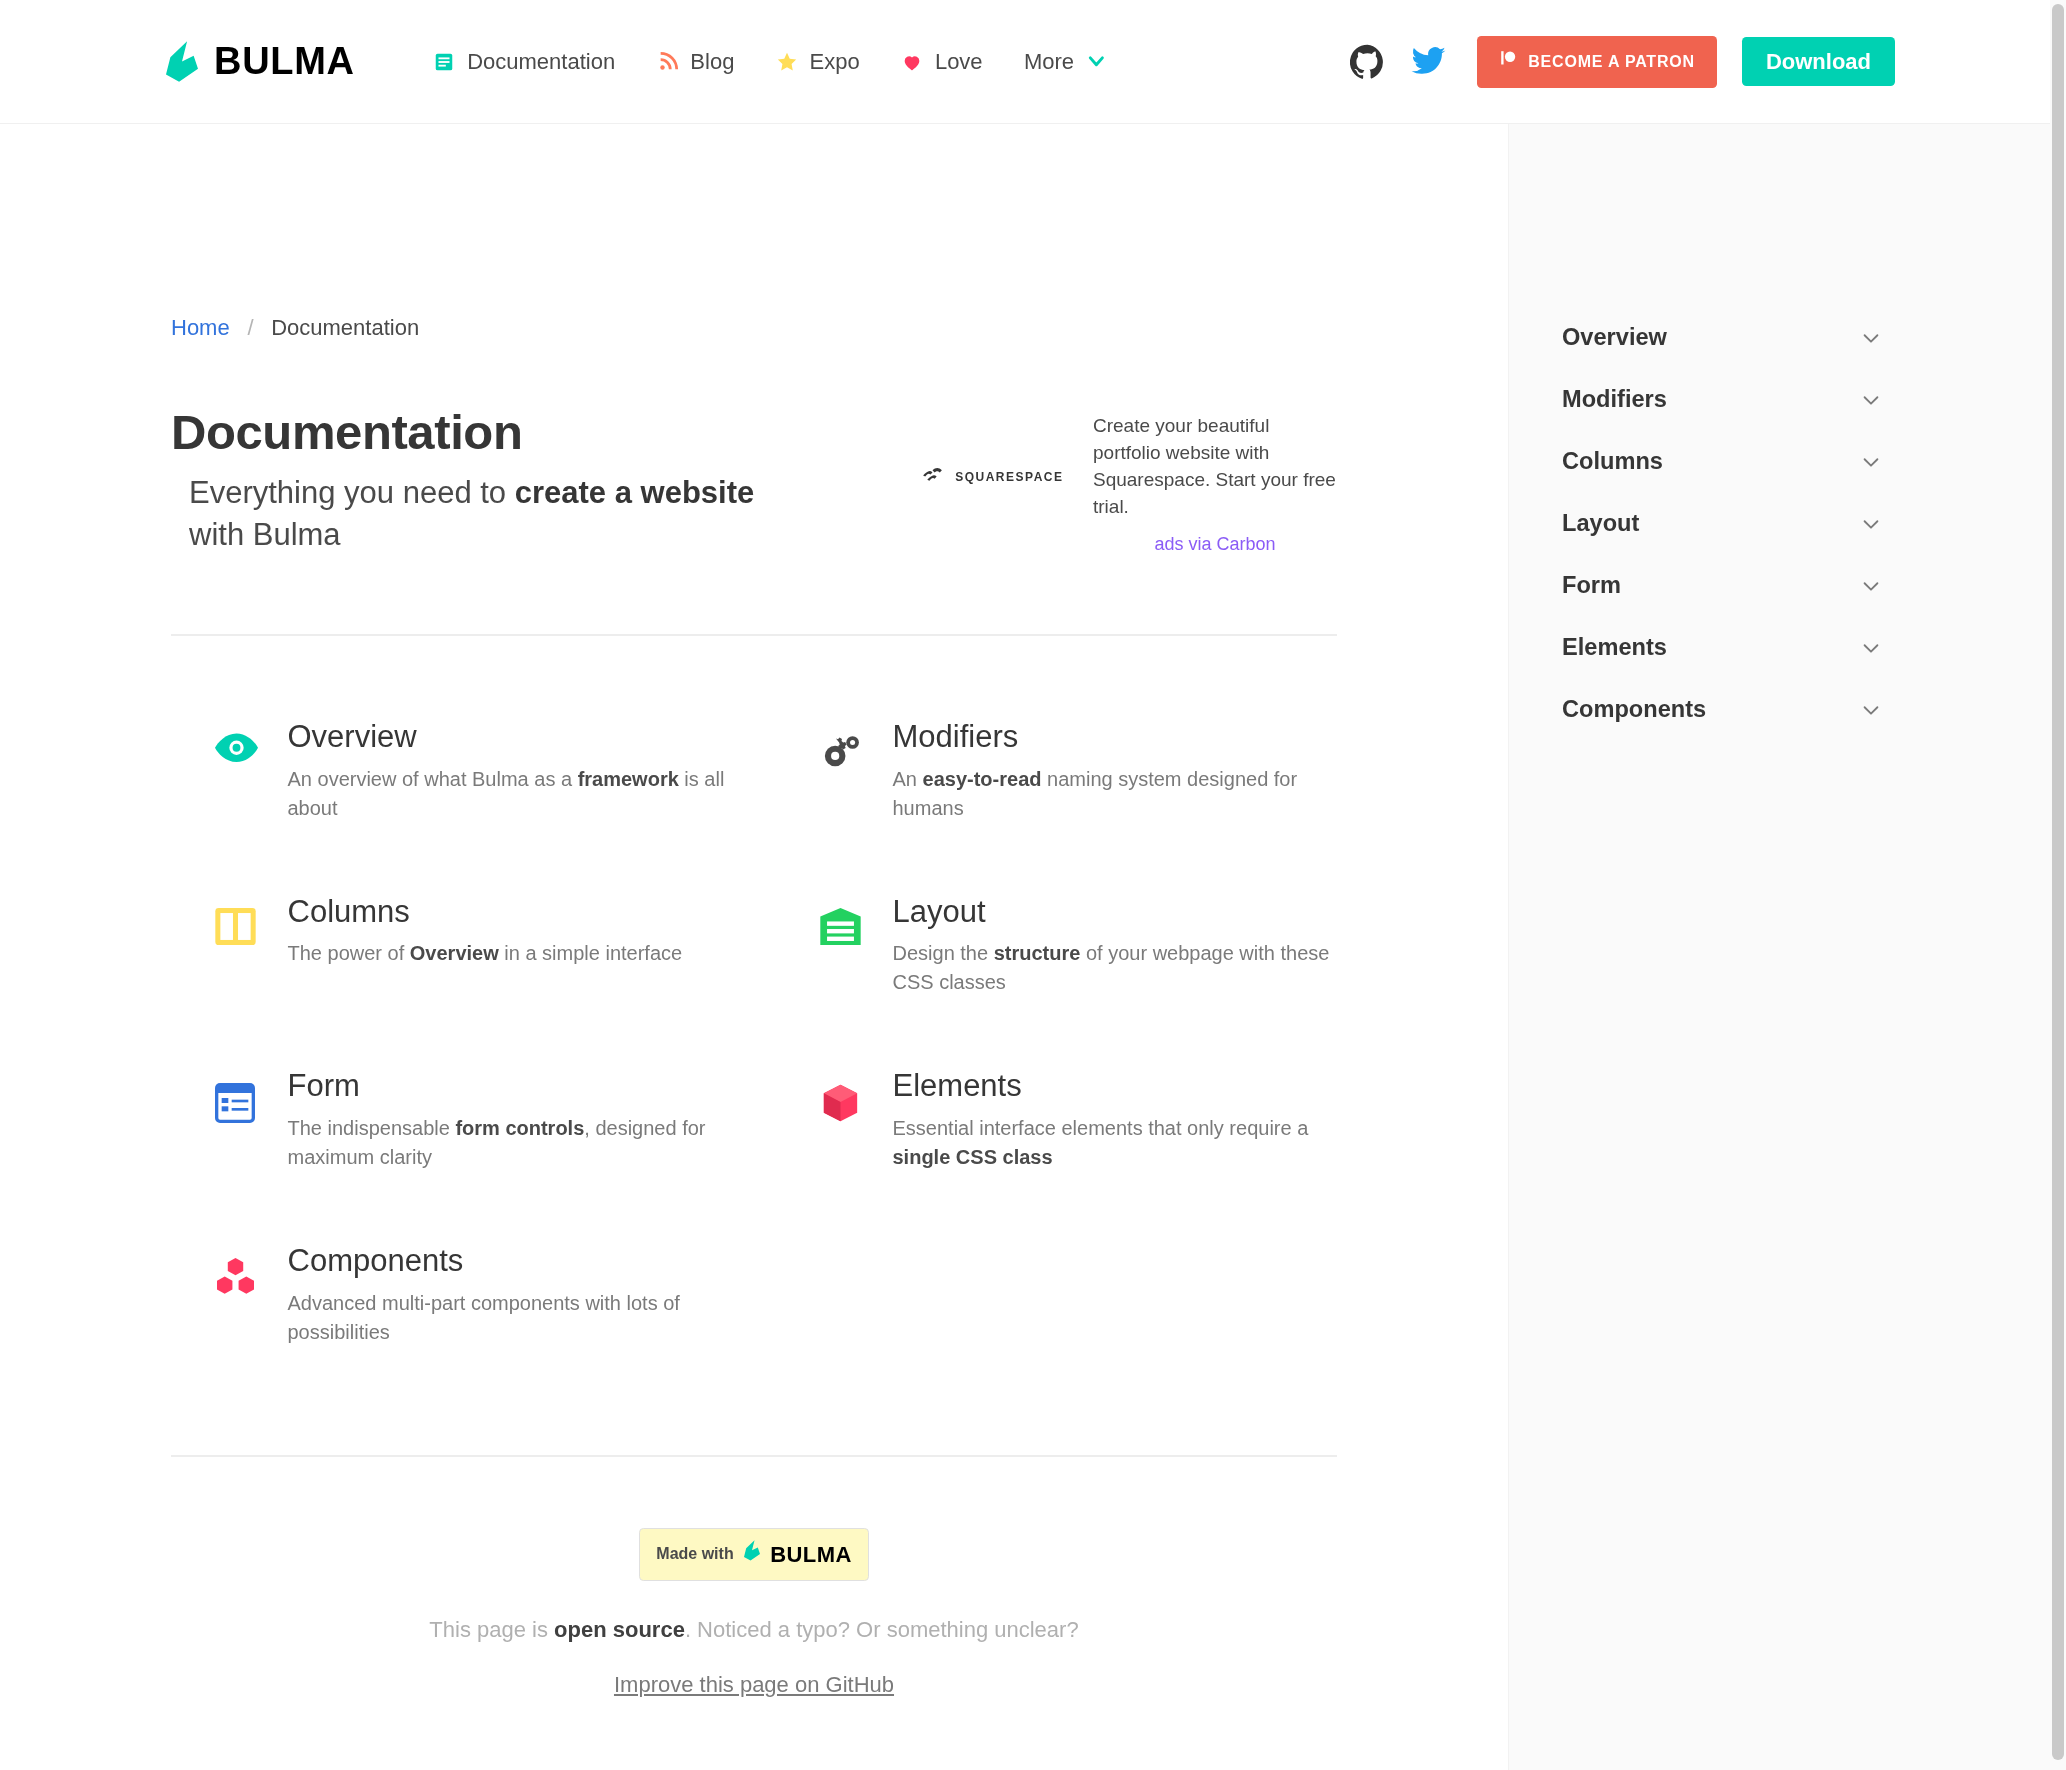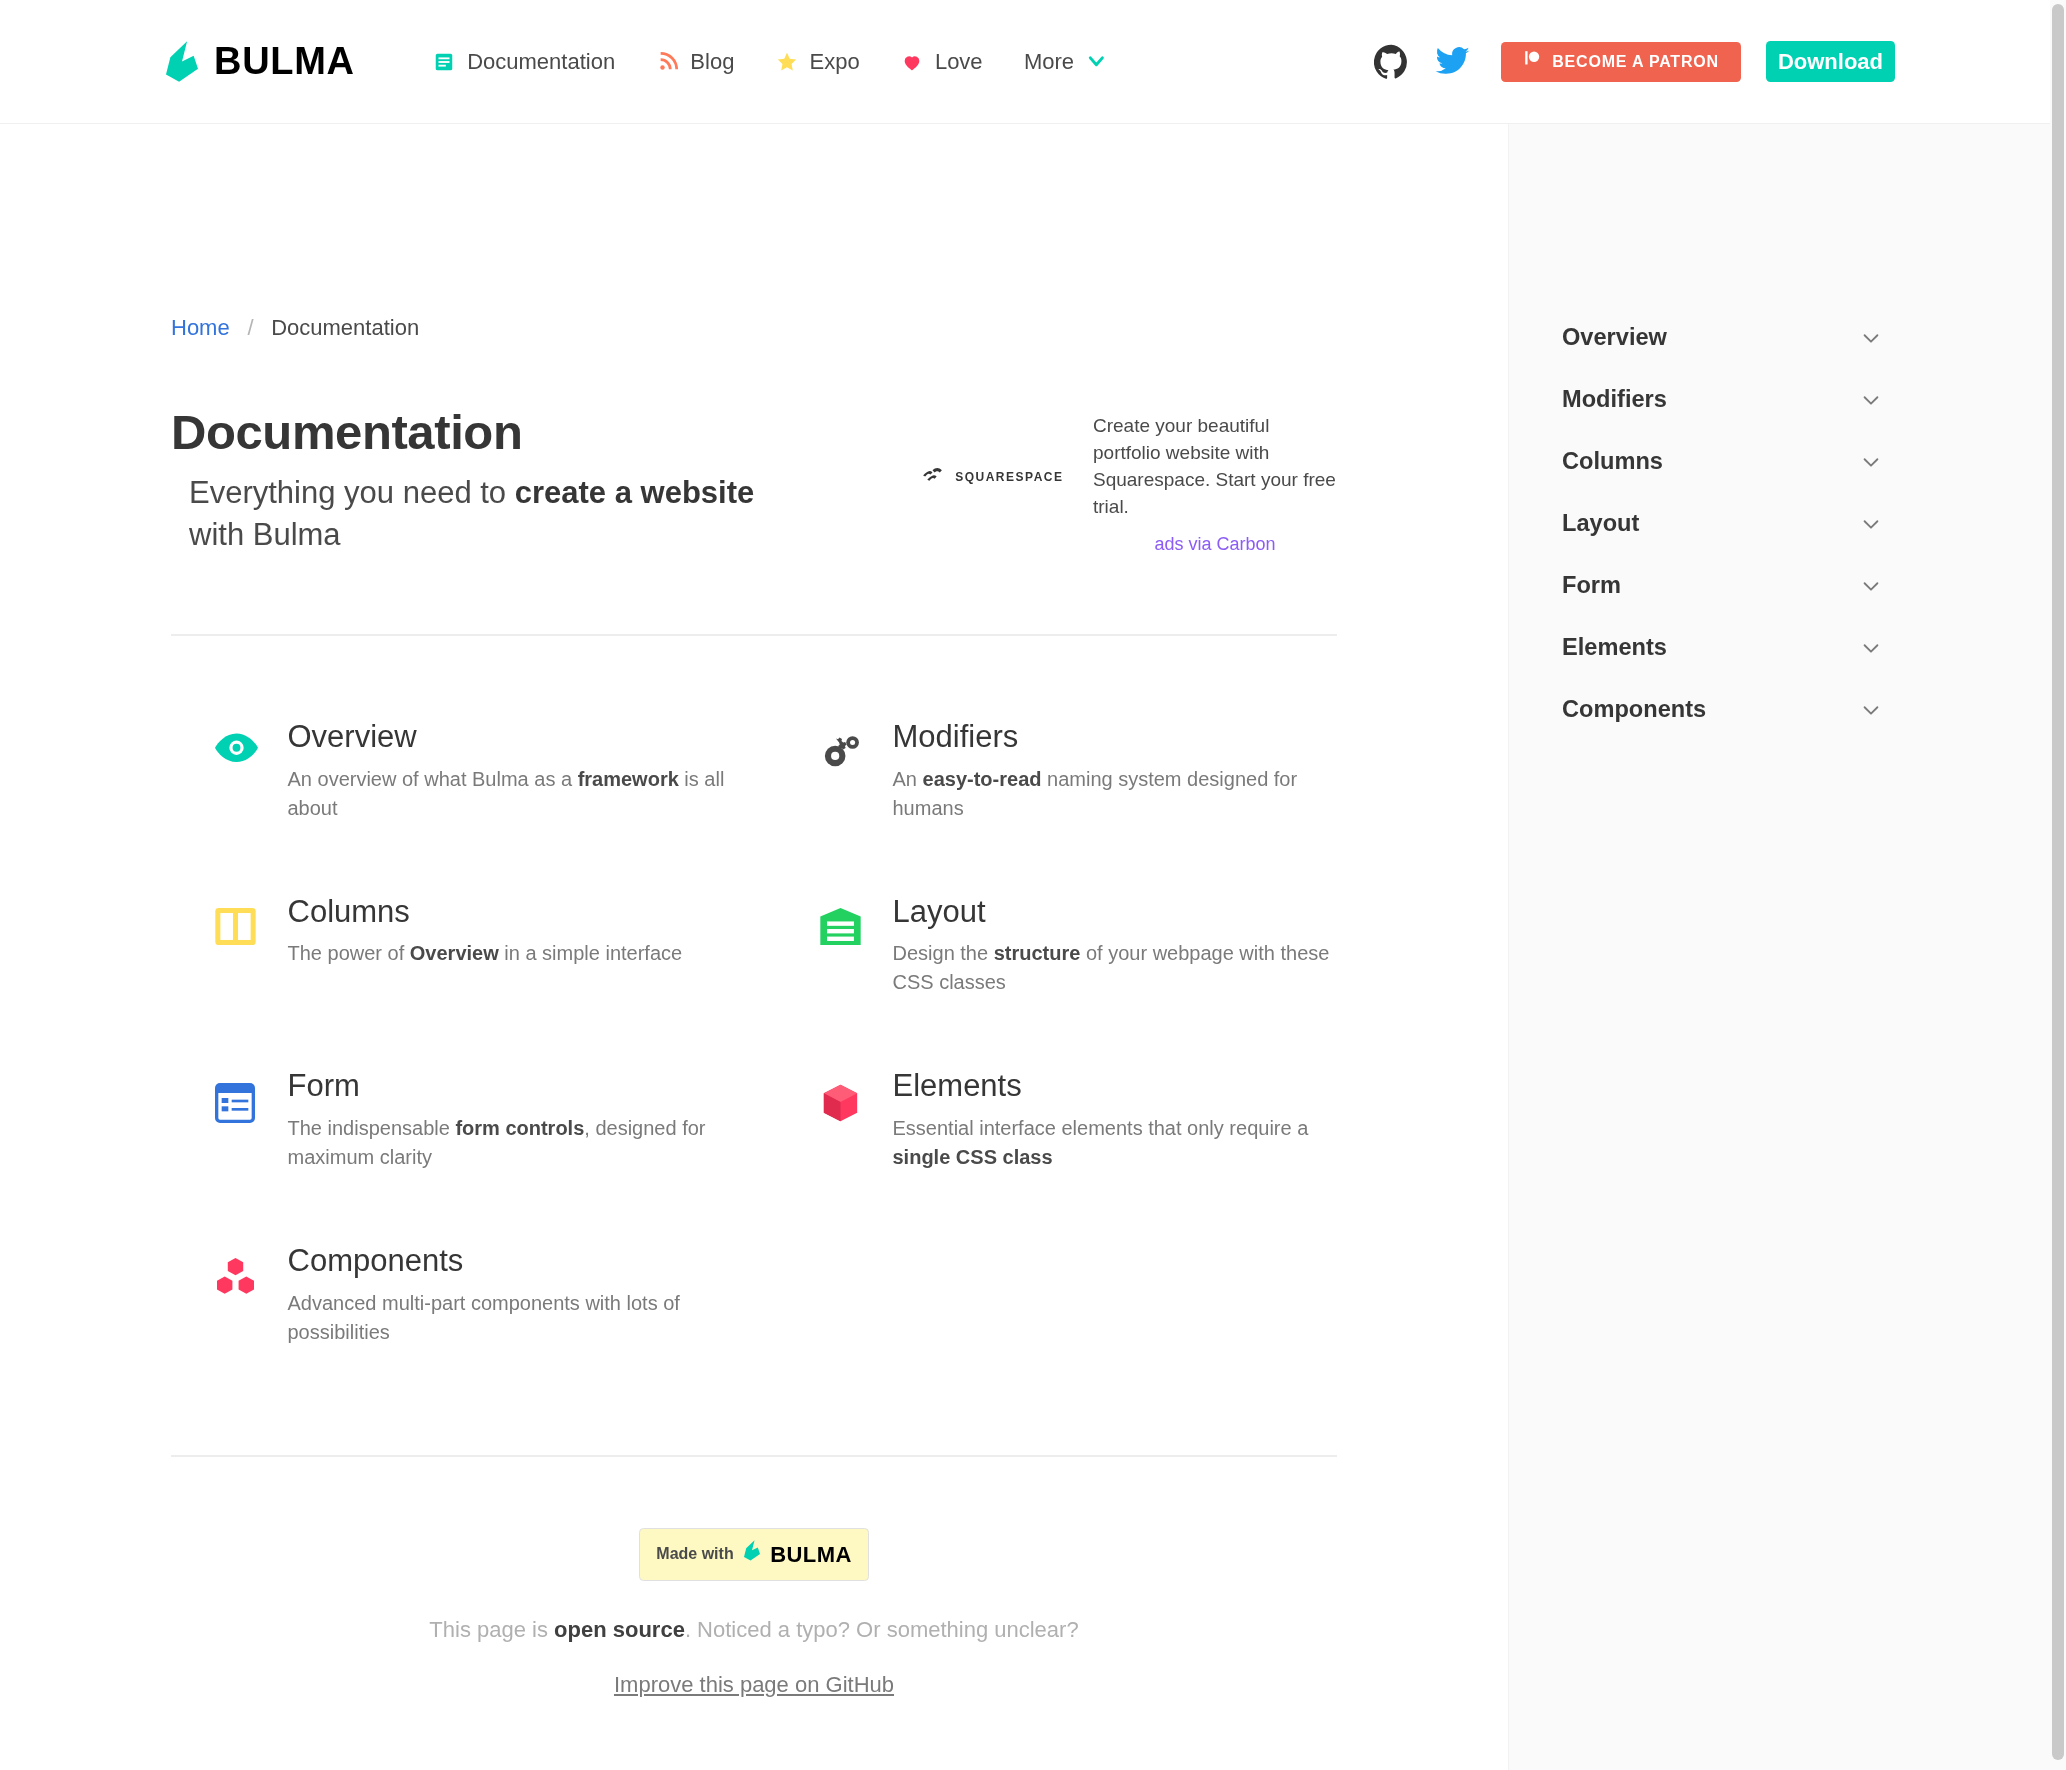--- a/index.html
+++ b/index.html
@@ -36,25 +36,25 @@
   }
   .nav-item .ico { display: inline-flex; align-items: center; }
   .nav-right { margin-left: auto; display: flex; align-items: center; gap: 25px; }
   .social-ico { cursor: pointer; display: inline-flex; }
   .btn {
     display: inline-flex; align-items: center; justify-content: center;
     border-radius: 4.4px; font-weight: bold; cursor: pointer; white-space: nowrap;
   }
   .btn-patron {
     background: #f0634f; color: #fff; font-size: 16px;
-    letter-spacing: 0.8px; padding: 0 22px; height: 40px; gap: 11.8px; margin-left: 5px;
+    letter-spacing: 0.8px; padding: 0 22px; height: 52px; gap: 11.8px; margin-left: 5px;
   }
   .btn-download {
     background: #00d1b2; color: #fff; font-size: 22px;
-    padding: 0 12px; height: 41px;
+    padding: 0 24px; height: 49px;
   }
 
   
   .page { display: flex; width: 2066px; min-height: 1647px; }
   .content-col {
     width: 1508px; background: #fff; padding: 0 0 0 0;
   }
   .content-inner { padding: 0 171px 0 171px; }
   .side-col {
     width: 558px; background: #fafafa; border-left: 0.7px solid #f2f2f2;

